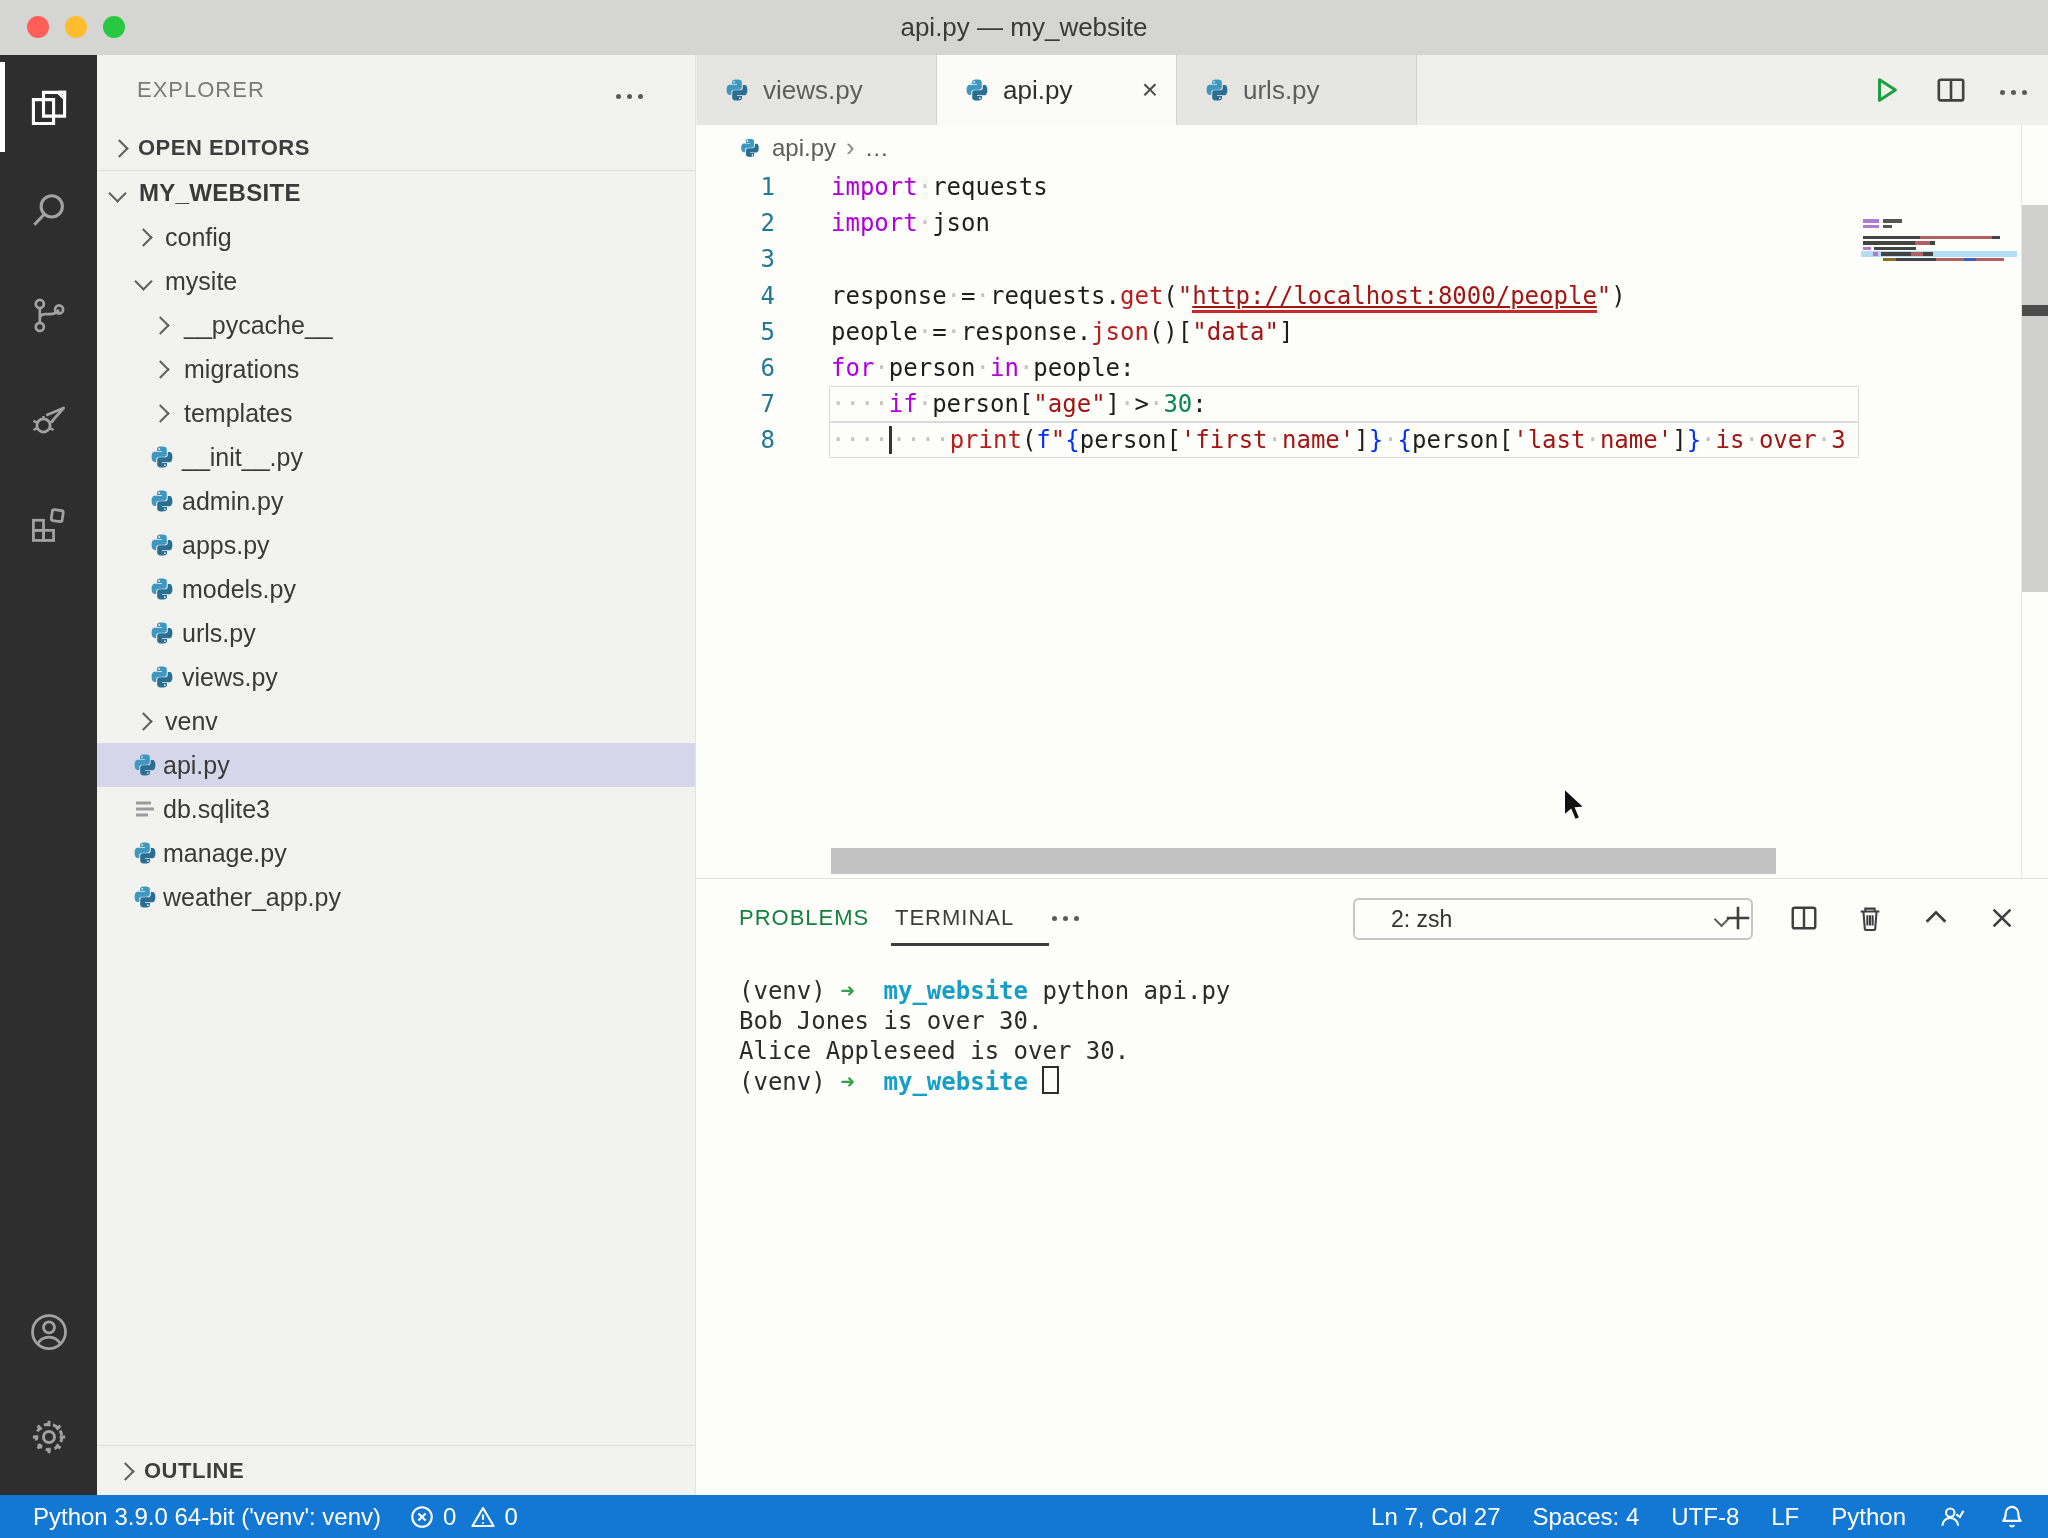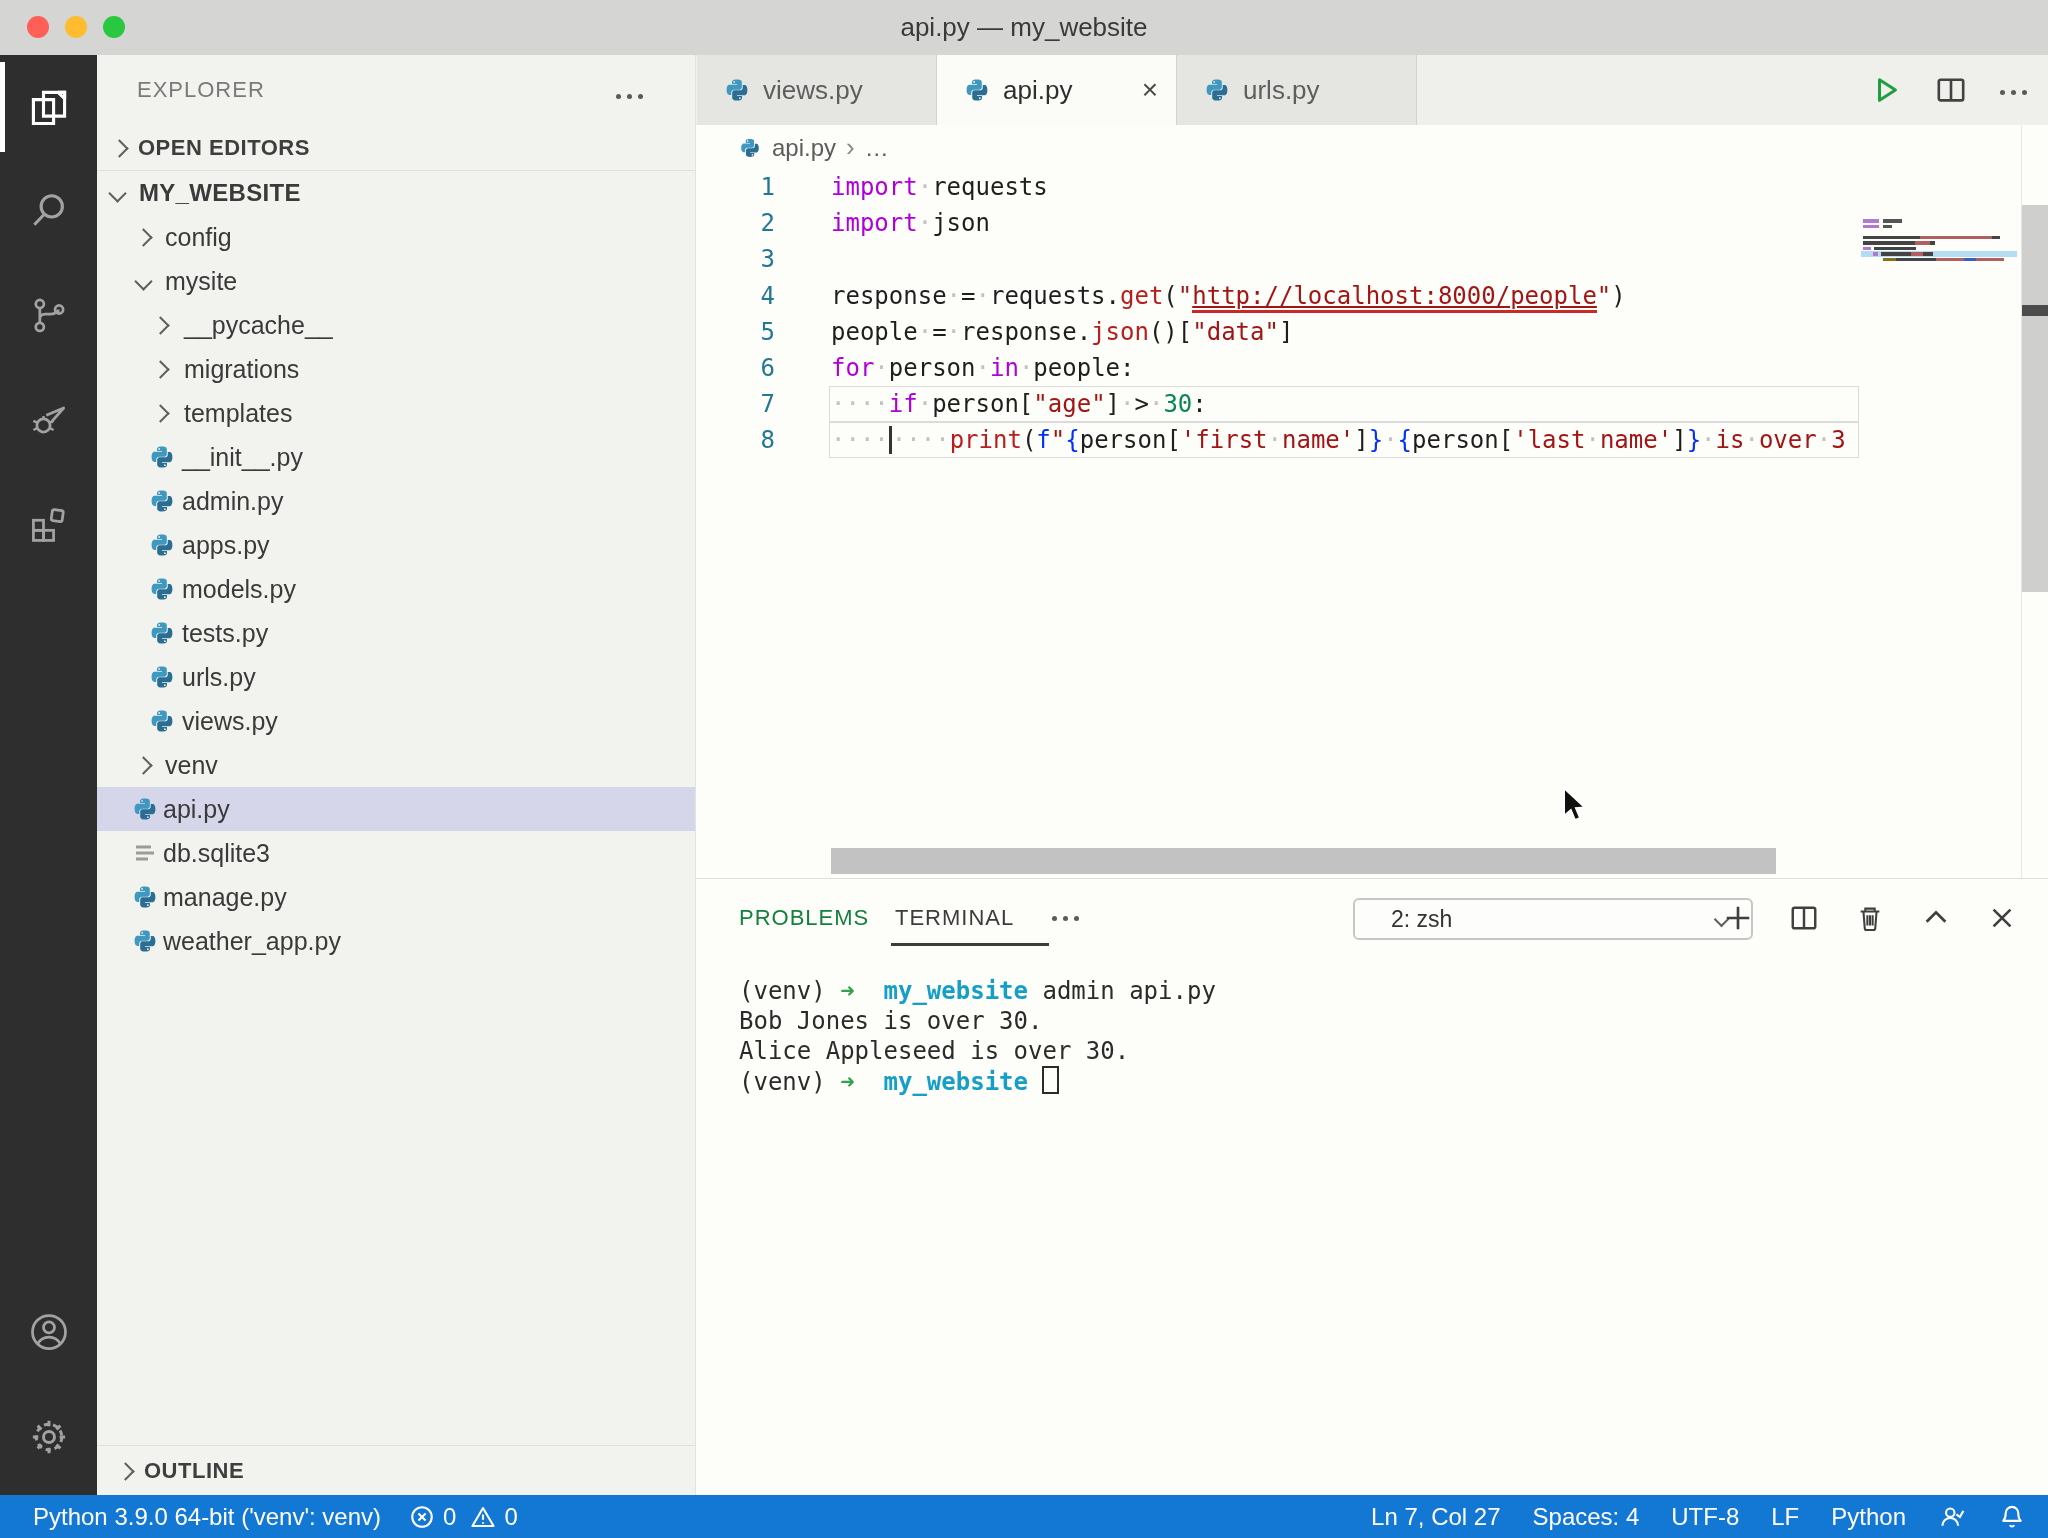--- a/index.html
+++ b/index.html
@@ -233,29 +233,20 @@
           </span>
           <span class="tree-label" style="margin-left: 6px;">models.py</span>
         </div>
         <div class="tree-row">
           <span class="ficon" style="margin-left:51px;">
             <svg width="26" height="26" viewBox="0 0 32 32">
   <path fill="#3E98C0" d="M15.9 3c-6.4 0-6 2.8-6 2.8v2.9h6.1v.9H7.3S3.2 9.1 3.2 15.8s3.6 6.4 3.6 6.4h2.1v-3s-.1-3.6 3.5-3.6h6.1s3.4.1 3.4-3.3V6.2S22.6 3 15.9 3zm-3.4 1.9a1.1 1.1 0 1 1 0 2.2 1.1 1.1 0 0 1 0-2.2z"></path>
   <path fill="#2A6E93" d="M16.1 29c6.4 0 6-2.8 6-2.8v-2.9h-6.1v-.9h8.7s4.1.5 4.1-6.2-3.6-6.4-3.6-6.4h-2.1v3s.1 3.6-3.5 3.6h-6.1s-3.4-.1-3.4 3.3v5.1S9.4 29 16.1 29zm3.4-1.9a1.1 1.1 0 1 1 0-2.2 1.1 1.1 0 0 1 0 2.2z"></path>
             </svg>
           </span>
-          <span class="tree-label" style="margin-left: 6px;">tests.py</span>
-        </div>
-        <div class="tree-row">
-          <span class="ficon" style="margin-left:51px;">
-            <svg width="26" height="26" viewBox="0 0 32 32">
-  <path fill="#3E98C0" d="M15.9 3c-6.4 0-6 2.8-6 2.8v2.9h6.1v.9H7.3S3.2 9.1 3.2 15.8s3.6 6.4 3.6 6.4h2.1v-3s-.1-3.6 3.5-3.6h6.1s3.4.1 3.4-3.3V6.2S22.6 3 15.9 3zm-3.4 1.9a1.1 1.1 0 1 1 0 2.2 1.1 1.1 0 0 1 0-2.2z"></path>
-  <path fill="#2A6E93" d="M16.1 29c6.4 0 6-2.8 6-2.8v-2.9h-6.1v-.9h8.7s4.1.5 4.1-6.2-3.6-6.4-3.6-6.4h-2.1v3s.1 3.6-3.5 3.6h-6.1s-3.4-.1-3.4 3.3v5.1S9.4 29 16.1 29zm3.4-1.9a1.1 1.1 0 1 1 0-2.2 1.1 1.1 0 0 1 0 2.2z"></path>
-            </svg>
-          </span>
           <span class="tree-label" style="margin-left: 6px;">urls.py</span>
         </div>
         <div class="tree-row">
           <span class="ficon" style="margin-left:51px;">
             <svg width="26" height="26" viewBox="0 0 32 32">
   <path fill="#3E98C0" d="M15.9 3c-6.4 0-6 2.8-6 2.8v2.9h6.1v.9H7.3S3.2 9.1 3.2 15.8s3.6 6.4 3.6 6.4h2.1v-3s-.1-3.6 3.5-3.6h6.1s3.4.1 3.4-3.3V6.2S22.6 3 15.9 3zm-3.4 1.9a1.1 1.1 0 1 1 0 2.2 1.1 1.1 0 0 1 0-2.2z"></path>
   <path fill="#2A6E93" d="M16.1 29c6.4 0 6-2.8 6-2.8v-2.9h-6.1v-.9h8.7s4.1.5 4.1-6.2-3.6-6.4-3.6-6.4h-2.1v3s.1 3.6-3.5 3.6h-6.1s-3.4-.1-3.4 3.3v5.1S9.4 29 16.1 29zm3.4-1.9a1.1 1.1 0 1 1 0-2.2 1.1 1.1 0 0 1 0 2.2z"></path>
             </svg>
           </span>
           <span class="tree-label" style="margin-left: 6px;">views.py</span>
@@ -482,21 +473,21 @@
             <path d="M3 10 L8 5 L13 10" fill="none" stroke="#3F3F3F" stroke-width="1.5"></path>
           </svg>
       </span>
       <span>
         <svg width="30" height="30" viewBox="0 0 16 16">
             <path d="M3.5 3.5 L12.5 12.5 M12.5 3.5 L3.5 12.5" stroke="#3F3F3F" stroke-width="1.4"></path>
           </svg>
       </span>
     </div>
     <div class="term" id="terminal">
-        <pre><span>(venv) </span><span class="t-g">➜</span><span>  </span><span class="t-c">my_website</span><span> admin api.py</span></pre>
+        <pre><span>(venv) </span><span class="t-g">➜</span><span>  </span><span class="t-c">my_website</span><span> python api.py</span></pre>
         <pre><span>Bob Jones is over 30.</span></pre>
         <pre><span>Alice Appleseed is over 30.</span></pre>
         <pre><span>(venv) </span><span class="t-g">➜</span><span>  </span><span class="t-c">my_website</span><span> </span><span class="hollow"></span></pre>
       </div>
   </div>
 
   <div class="abs statusbar" id="statusbar" style="background: rgb(19, 119, 212);">
     <div class="sb-left">
       <span>Python 3.9.0 64-bit ('venv': venv)</span>
       <span class="sb-item" style="margin-left:14px;">

